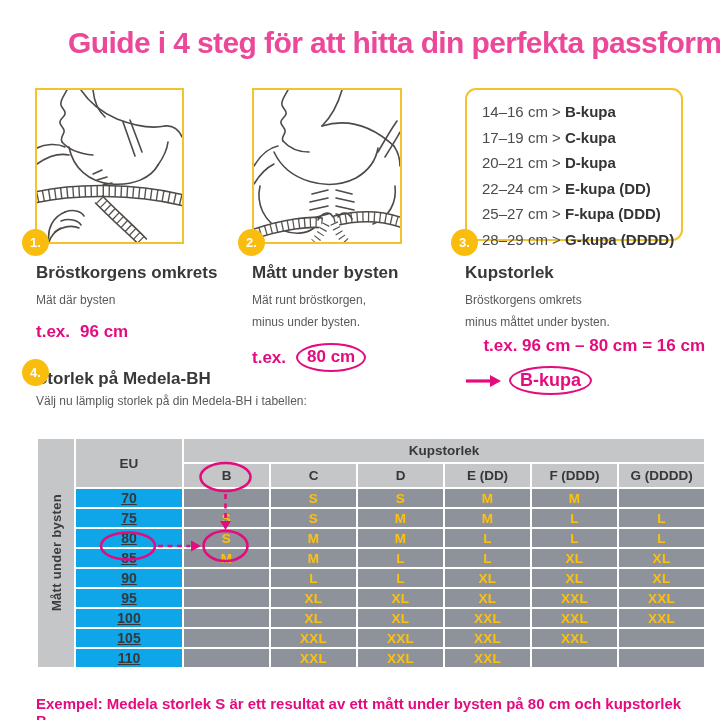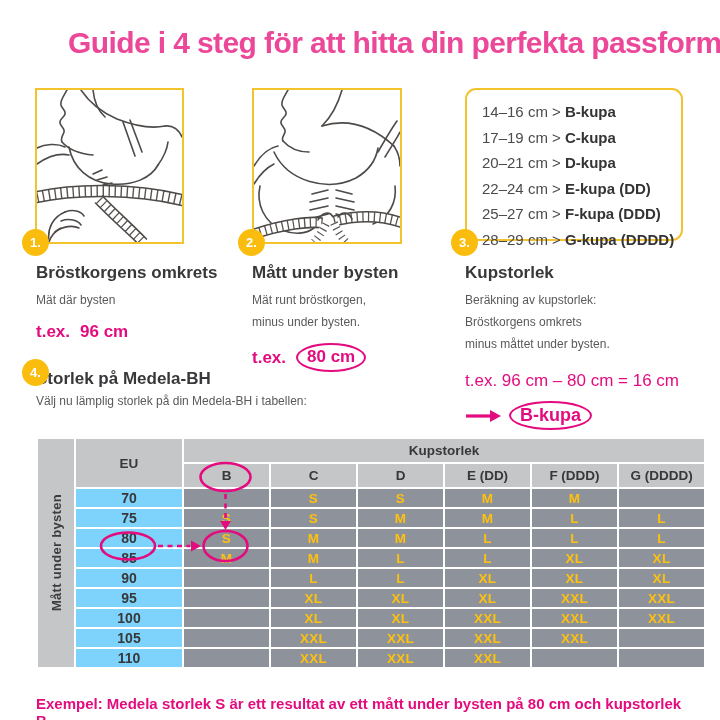--- a/index.html
+++ b/index.html
@@ -32,33 +32,33 @@
   
   .step-text{line-height:22px;}
   #text1{left:36px;top:262px;width:190px;}
   #text2{left:252px;top:262px;width:200px;}
   #text3{left:465px;top:262px;width:240px;}
   .step-heading{font-size:17px;font-weight:bold;color:#38383a;margin:0 0 5px 0;}
   .step-line{font-size:12px;color:#59595b;}
   .example{margin-top:10px;font-size:17px;font-weight:bold;color:#e40b7e;display:flex;align-items:center;gap:10px;}
   .ring{display:inline-flex;align-items:center;justify-content:center;border:2.5px solid #e40b7e;
         border-radius:50%;padding:1px 9px 2px 9px;min-width:30px;}
-  #formula{margin-top:15px;font-size:17px;font-weight:normal;color:#e40b7e;white-space:nowrap;}
+  #formula{margin-top:2px;font-size:17px;font-weight:bold;color:#e40b7e;white-space:nowrap;text-align:right;}
   #result-row{margin-top:9px;display:flex;align-items:center;gap:8px;font-size:18px;font-weight:bold;color:#e40b7e;}
 
   
   #step4-block{left:36px;top:369px;width:500px;}
 
   
   #table-wrap{left:36px;top:437px;width:668px;height:252px;}
   table{border-collapse:collapse;table-layout:fixed;width:668px;}
   th,td{border:2px solid #ffffff;padding:0;text-align:center;vertical-align:middle;font-weight:bold;}
   .hdr{background:#c5c6c8;color:#38383a;font-size:13.5px;height:23px;}
   th.hrow{height:23px;}
-  td.eu{background:#7dd3fc;color:#38383a;font-size:14px;height:18px;}
+  td.eu{background:#0ea5e9;color:#38383a;font-size:14px;height:18px;text-decoration:underline;}
   td.size{background:#8e939b;color:#fdc00f;font-size:13.5px;letter-spacing:0.3px;}
   td.corner{background:#c5c6c8;width:34px;}
   .vlabel{writing-mode:vertical-rl;transform:rotate(180deg);font-size:13px;font-weight:bold;color:#3d3d3f;
           letter-spacing:0.3px;white-space:nowrap;margin:0 auto;}
   #annot{left:36px;top:437px;width:668px;height:252px;pointer-events:none;z-index:6;}
 
   
   #footer{left:36px;top:695px;width:660px;font-size:15px;font-weight:bold;color:#e40b7e;}
 
   .sketch{stroke:#4d4a48;fill:none;stroke-width:1.6;stroke-linecap:round;stroke-linejoin:round;}
@@ -184,21 +184,20 @@
     <div class="step-line">Mät runt bröstkorgen,</div>
     <div class="step-line">minus under bysten.</div>
     <div class="example">
       <span>t.ex.</span>
       <span class="ring">80 cm</span>
     </div>
   </div>
 
   <div id="text3" class="abs step-text">
     <div class="step-heading">Kupstorlek</div>
-    <div class="step-line">Beräkning av kupstorlek:</div>
     <div class="step-line">Bröstkorgens omkrets</div>
     <div class="step-line">minus måttet under bysten.</div>
     <div id="formula">t.ex. 96 cm – 80 cm = 16 cm</div>
     <div id="result-row">
       <svg width="36" height="14">
         <line x1="1" y1="7" x2="26" y2="7" stroke="#e40b7e" stroke-width="3.2"></line>
         <polygon points="25,1 25,13 36,7" fill="#e40b7e"></polygon>
       </svg>
       <span class="ring">B-kupa</span>
     </div>

